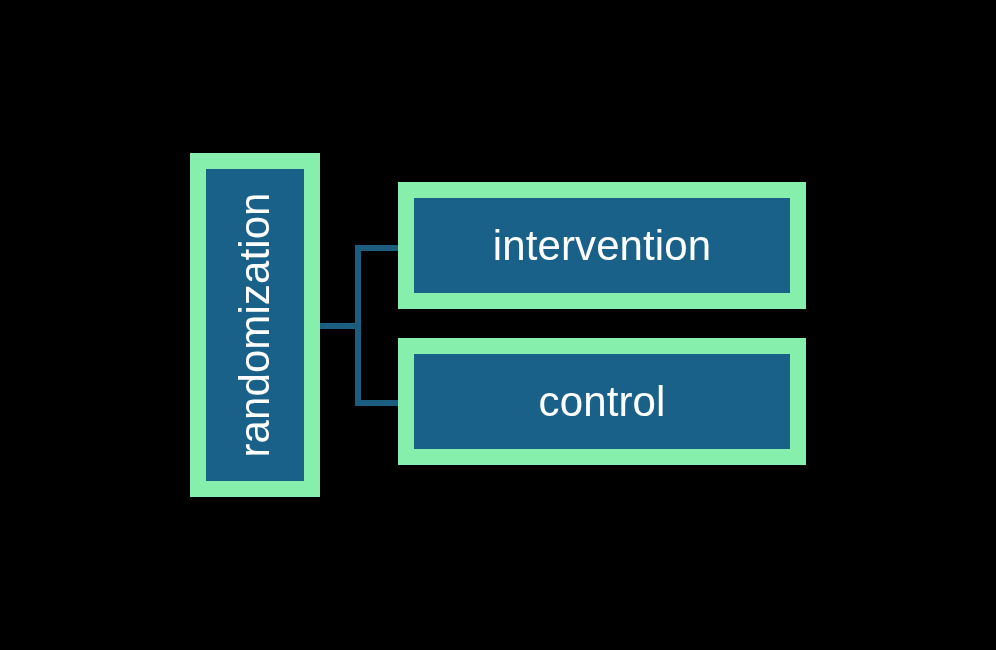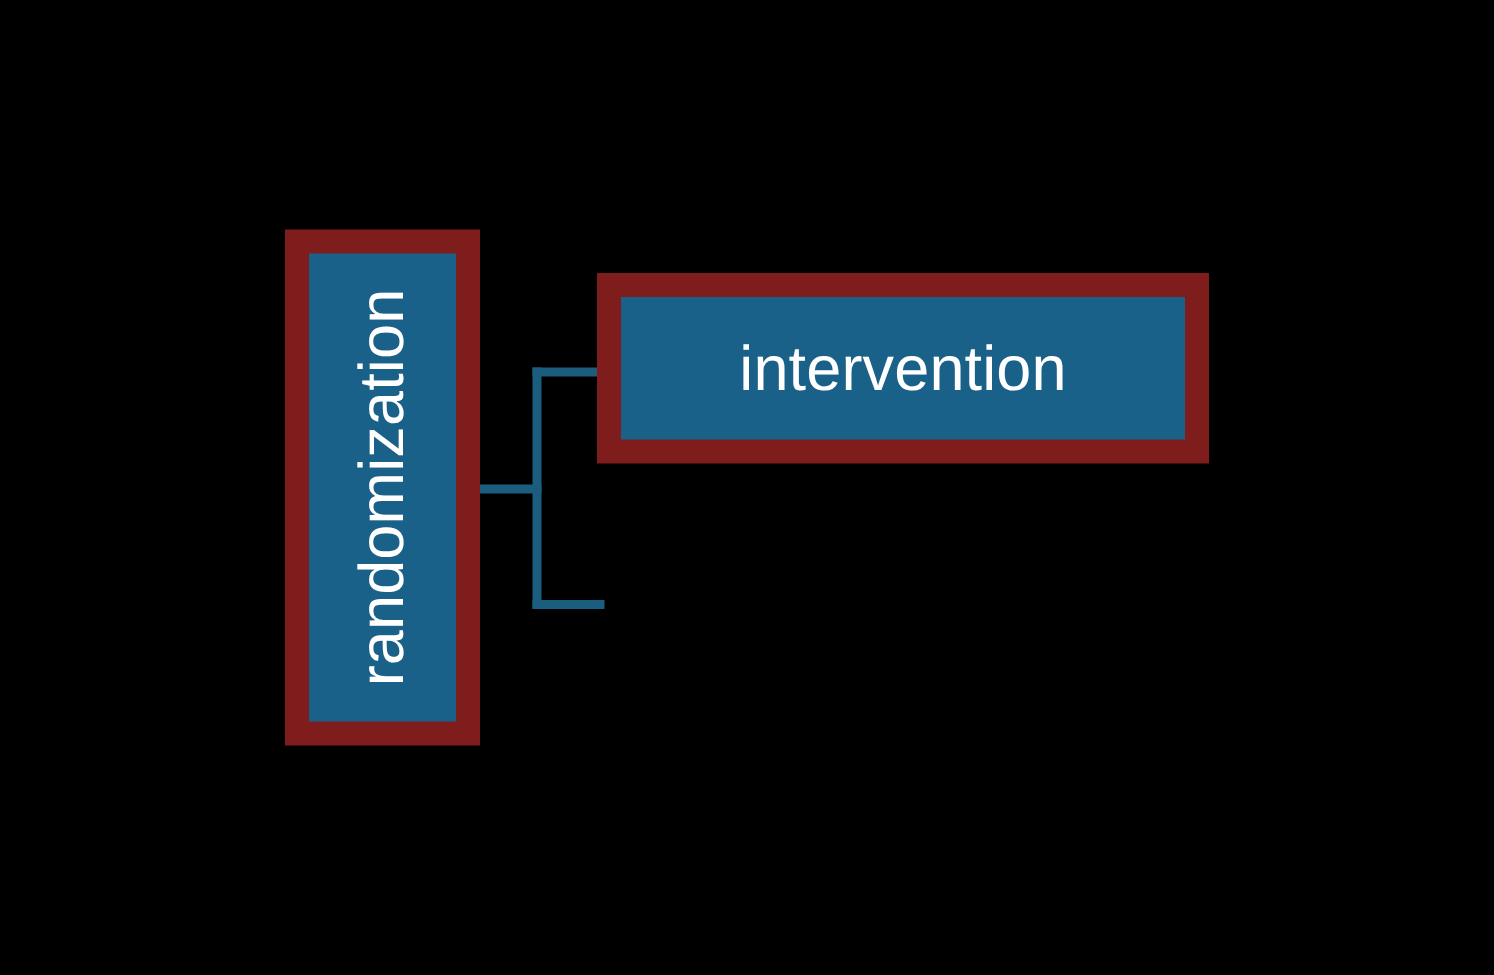--- a/index.html
+++ b/index.html
@@ -17,21 +17,21 @@
     width: 996px;
     height: 650px;
     background: #000000;
     overflow: hidden;
   }
 
   
   .node {
     position: absolute;
     box-sizing: border-box;
-    background: #7f1d1d;           
+    background: #86efac;           
     padding: 16px;
     z-index: 3;
   }
   .node-fill {
     width: 100%;
     height: 100%;
     box-sizing: border-box;
     background: #1a6189;
     display: flex;
     align-items: center;
@@ -123,14 +123,19 @@
       <span class="node-label">randomization</span>
     </div>
   </div>
 
   <div class="node" id="node-intervention">
     <div class="node-fill">
       <span class="node-label">intervention</span>
     </div>
   </div>
 
+  <div class="node" id="node-control">
+    <div class="node-fill">
+      <span class="node-label">control</span>
+    </div>
+  </div>
 
 </div>
 
 </body></html>

